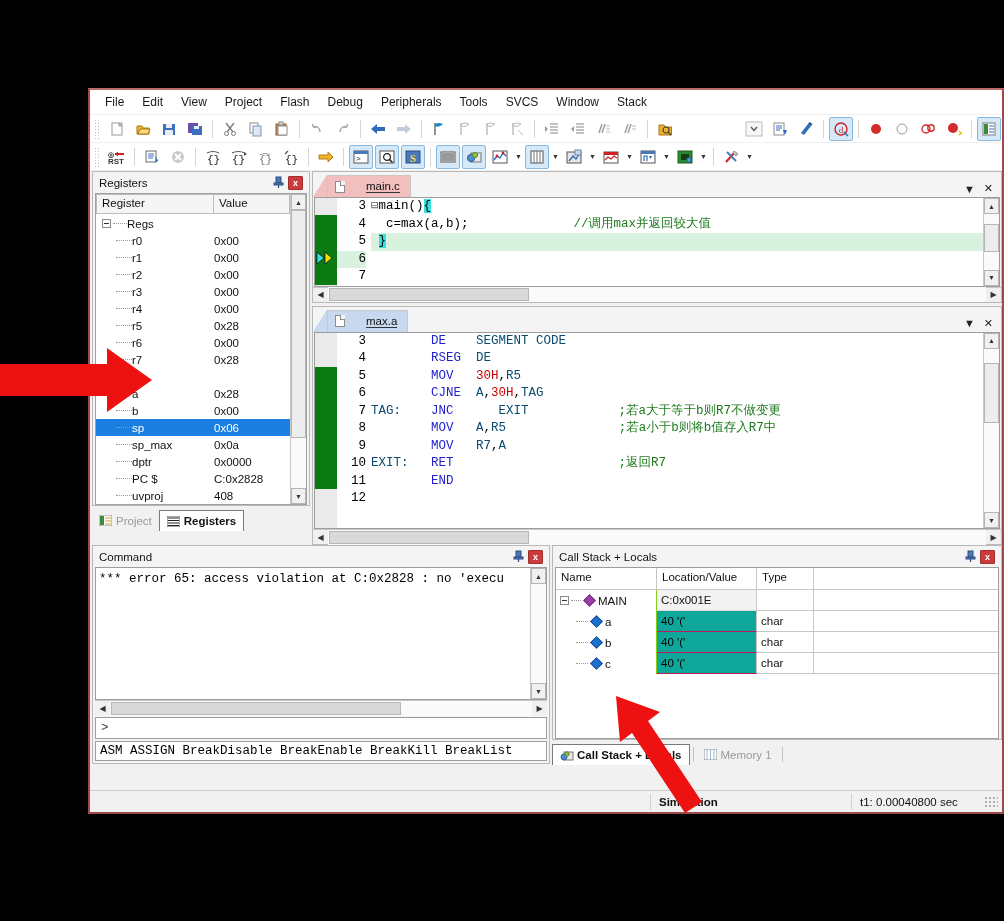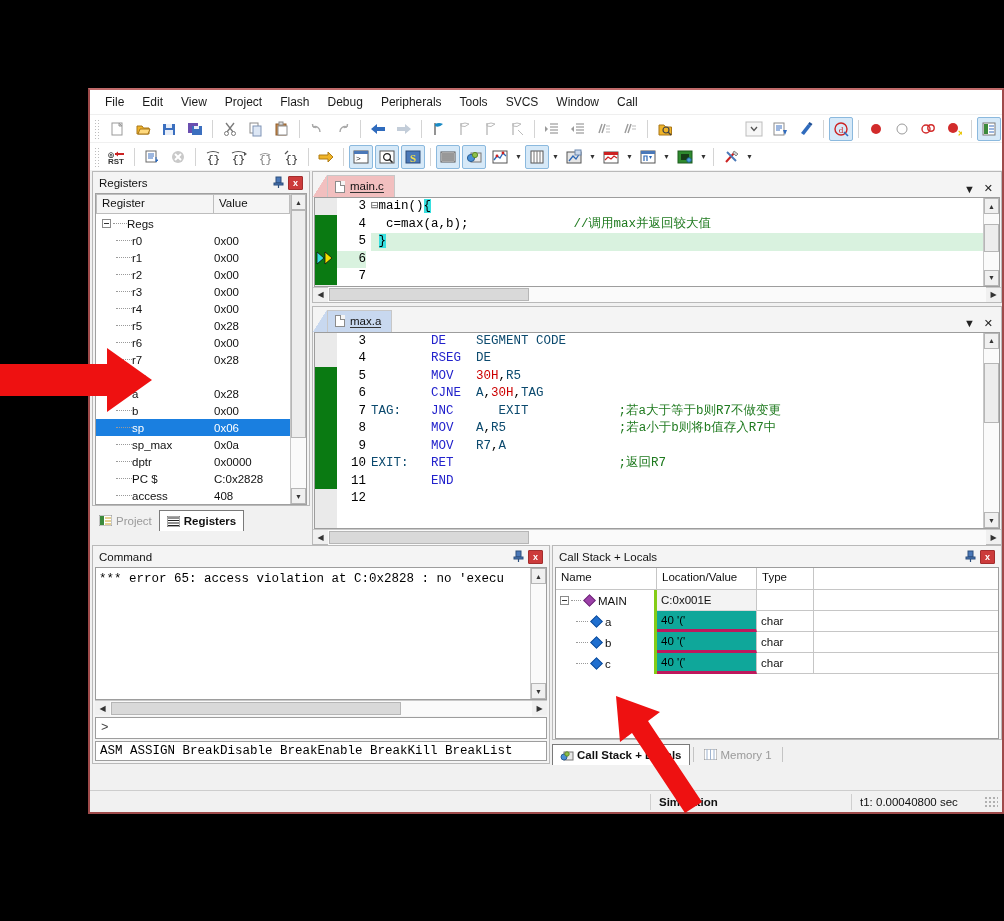--- a/index.html
+++ b/index.html
@@ -100,21 +100,21 @@
   .ltab { height:21px; display:flex; align-items:center; gap:4px; padding:0 7px;
           font-size:11.5px; color:#9a9a9a; }
   .ltab.active { background:#fff; border:1px solid #7a7a7a; border-bottom:none;
                  color:#111; font-weight:bold; }
   .mini-ico { width:13px; height:11px; flex:0 0 auto;}
 
   
   .editors { position:absolute; left:222px; top:0; right:0; bottom:0; display:flex; flex-direction:column;}
   .edocked { border:1px solid #b9b9b9; background:#f4f4f4; display:flex; flex-direction:column;}
   .etabrow { height:25px; display:flex; align-items:flex-end; position:relative; flex:0 0 auto;}
-  .etab { height:22px; display:flex; align-items:center; gap:5px; padding:0 10px 0 7px;
+  .etab { height:22px; display:flex; align-items:center; gap:21px; padding:0 10px 0 7px;
           font-size:11.5px; color:#111; position:relative;
           border:1px solid #c7c7c7; border-bottom:none;}
   .etab .lbl { border-bottom:1.5px solid #333; padding-bottom:0px;}
   .etab.pinkbg { background:#f2bfbf; }
   .etab.bluebg { background:#c8d8ef; }
   .etab-pre { width:14px; height:22px; }
   .etab-pre.pinkbg{ background:linear-gradient(to bottom right, transparent 49%, #f2bfbf 50%); }
   .etab-pre.bluebg{ background:linear-gradient(to bottom right, transparent 49%, #c8d8ef 50%); }
   .doc-ico { width:10px; height:12px; background:#fff; border:1px solid #8c8c8c; position:relative;}
   .doc-ico:after{content:"";position:absolute;right:-1px;top:-1px;width:4px;height:4px;
@@ -164,23 +164,23 @@
 
   
   #callstack { position:absolute; left:462px; top:0; right:0; height:195px;}
   .cs-body { flex:1 1 auto; background:#fff; border:1px solid #9d9d9d; margin:0 2px;
              overflow:hidden; }
   .cs-head { display:flex; height:22px; }
   .cs-hc { border-right:1px solid #c6c6c6; border-bottom:1px solid #c6c6c6;
            background:#fff; font-size:11.5px; color:#111; padding:3px 0 0 5px;}
   .cs-row { display:flex; height:21px; align-items:stretch; font-size:11.5px; color:#111;}
   .cs-name { width:101px; display:flex; align-items:center; padding-left:4px;
-             border-right:3px solid #84cc16; background:#fff; white-space:nowrap;}
+             border-right:1px solid #84cc16; background:#fff; white-space:nowrap;}
   .cs-val { width:100px; display:flex; align-items:center; padding-left:4px;
-            border-right:1px solid #c6c6c6; border-bottom:3px solid #be185d; }
+            border-right:1px solid #c6c6c6; border-bottom:1px solid #be185d; }
   .cs-val.teal { background:#0fa79a; color:#000; }
   .cs-val.plain { background:#f3f3f3; border-bottom:1px solid #d8d8d8;}
   .cs-type { width:57px; display:flex; align-items:center; padding-left:4px;
              border-right:1px solid #c6c6c6; border-bottom:1px solid #c6c6c6; background:#fff;}
   .cs-rest { flex:1 1 auto; border-bottom:1px solid #c6c6c6; background:#fff;}
   .diamond { width:9px; height:9px; background:#1f6fd0; transform:rotate(45deg);
              display:inline-block; margin:0 4px; flex:0 0 auto; border:1px solid #14509c;}
   .diamond.purple { background:#9c3fa8; border-color:#702d79; }
 
   
@@ -215,21 +215,21 @@
       <span class="menu-item">File</span>
       <span class="menu-item">Edit</span>
       <span class="menu-item">View</span>
       <span class="menu-item">Project</span>
       <span class="menu-item">Flash</span>
       <span class="menu-item">Debug</span>
       <span class="menu-item">Peripherals</span>
       <span class="menu-item">Tools</span>
       <span class="menu-item">SVCS</span>
       <span class="menu-item">Window</span>
-      <span class="menu-item">Call</span>
+      <span class="menu-item">Stack</span>
     </div>
 
     <div class="toolbar">
       <div class="tb-grip"></div>
 
       <div class="tb-btn">
         <svg width="16" height="16">
             <rect x="3" y="2" width="10" height="12" fill="#fff" stroke="#9a9a9a"></rect>
             <path d="M10 2 L13 5 L10 5 Z" fill="#dcdcdc" stroke="#9a9a9a"></path>
           </svg>
@@ -805,21 +805,21 @@
                       <span style="width:20px;display:inline-block"></span>
                       <span class="dots" style="width:16px"></span>
                       <span>PC $</span>
                     </div>
                     <div class="reg-val">C:0x2828</div>
                   </div>
                   <div class="reg-row">
                     <div class="reg-name">
                       <span style="width:20px;display:inline-block"></span>
                       <span class="dots" style="width:16px"></span>
-                      <span>access</span>
+                      <span>uvproj</span>
                     </div>
                     <div class="reg-val">408</div>
                   </div>
                 </div>
             </div>
             <div class="vscroll">
               <div class="vs-btn">▲</div>
               <div class="vs-track">
                 <div class="vs-thumb" style="top:0;height:228px;"></div>
               </div>

